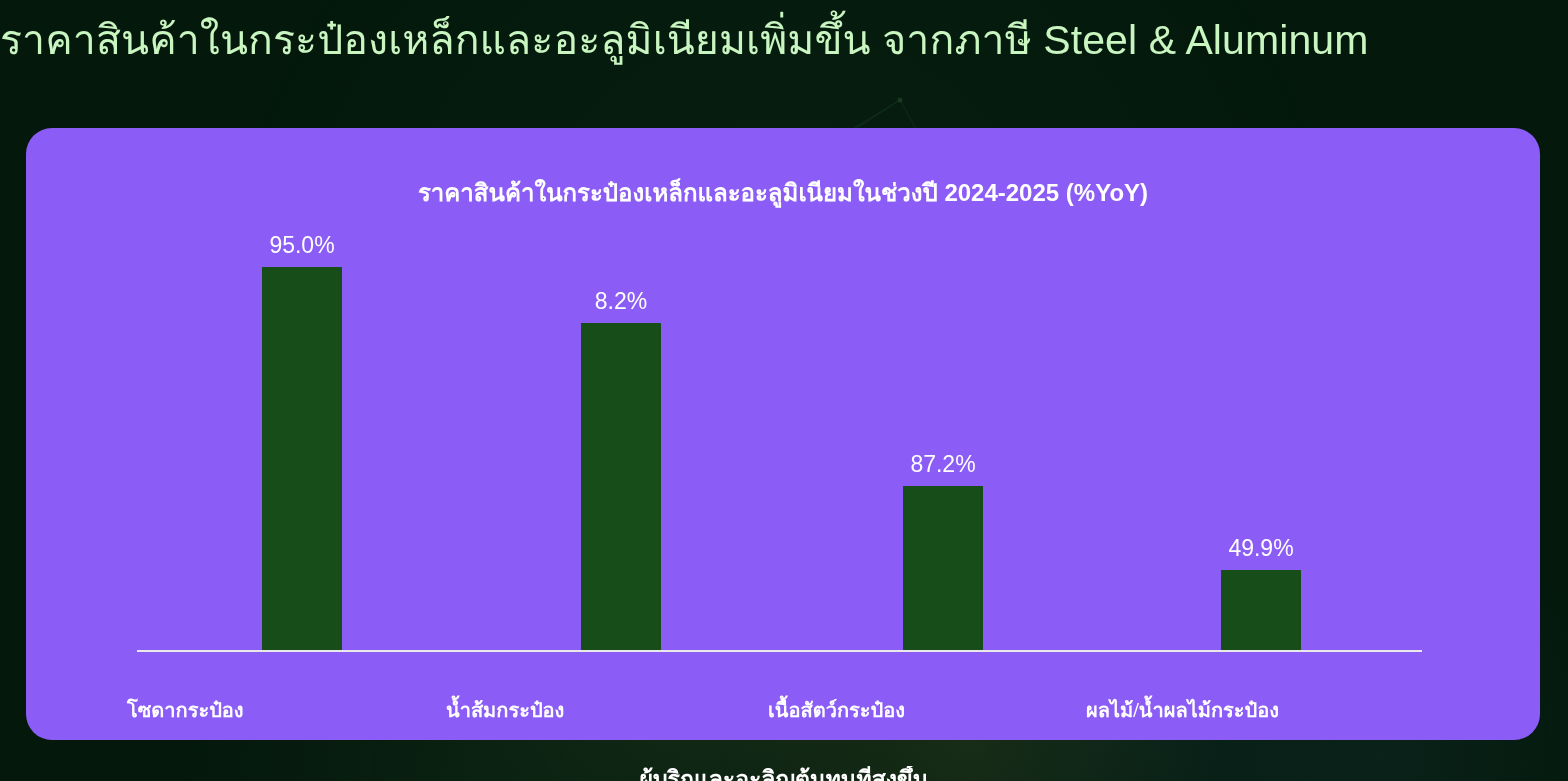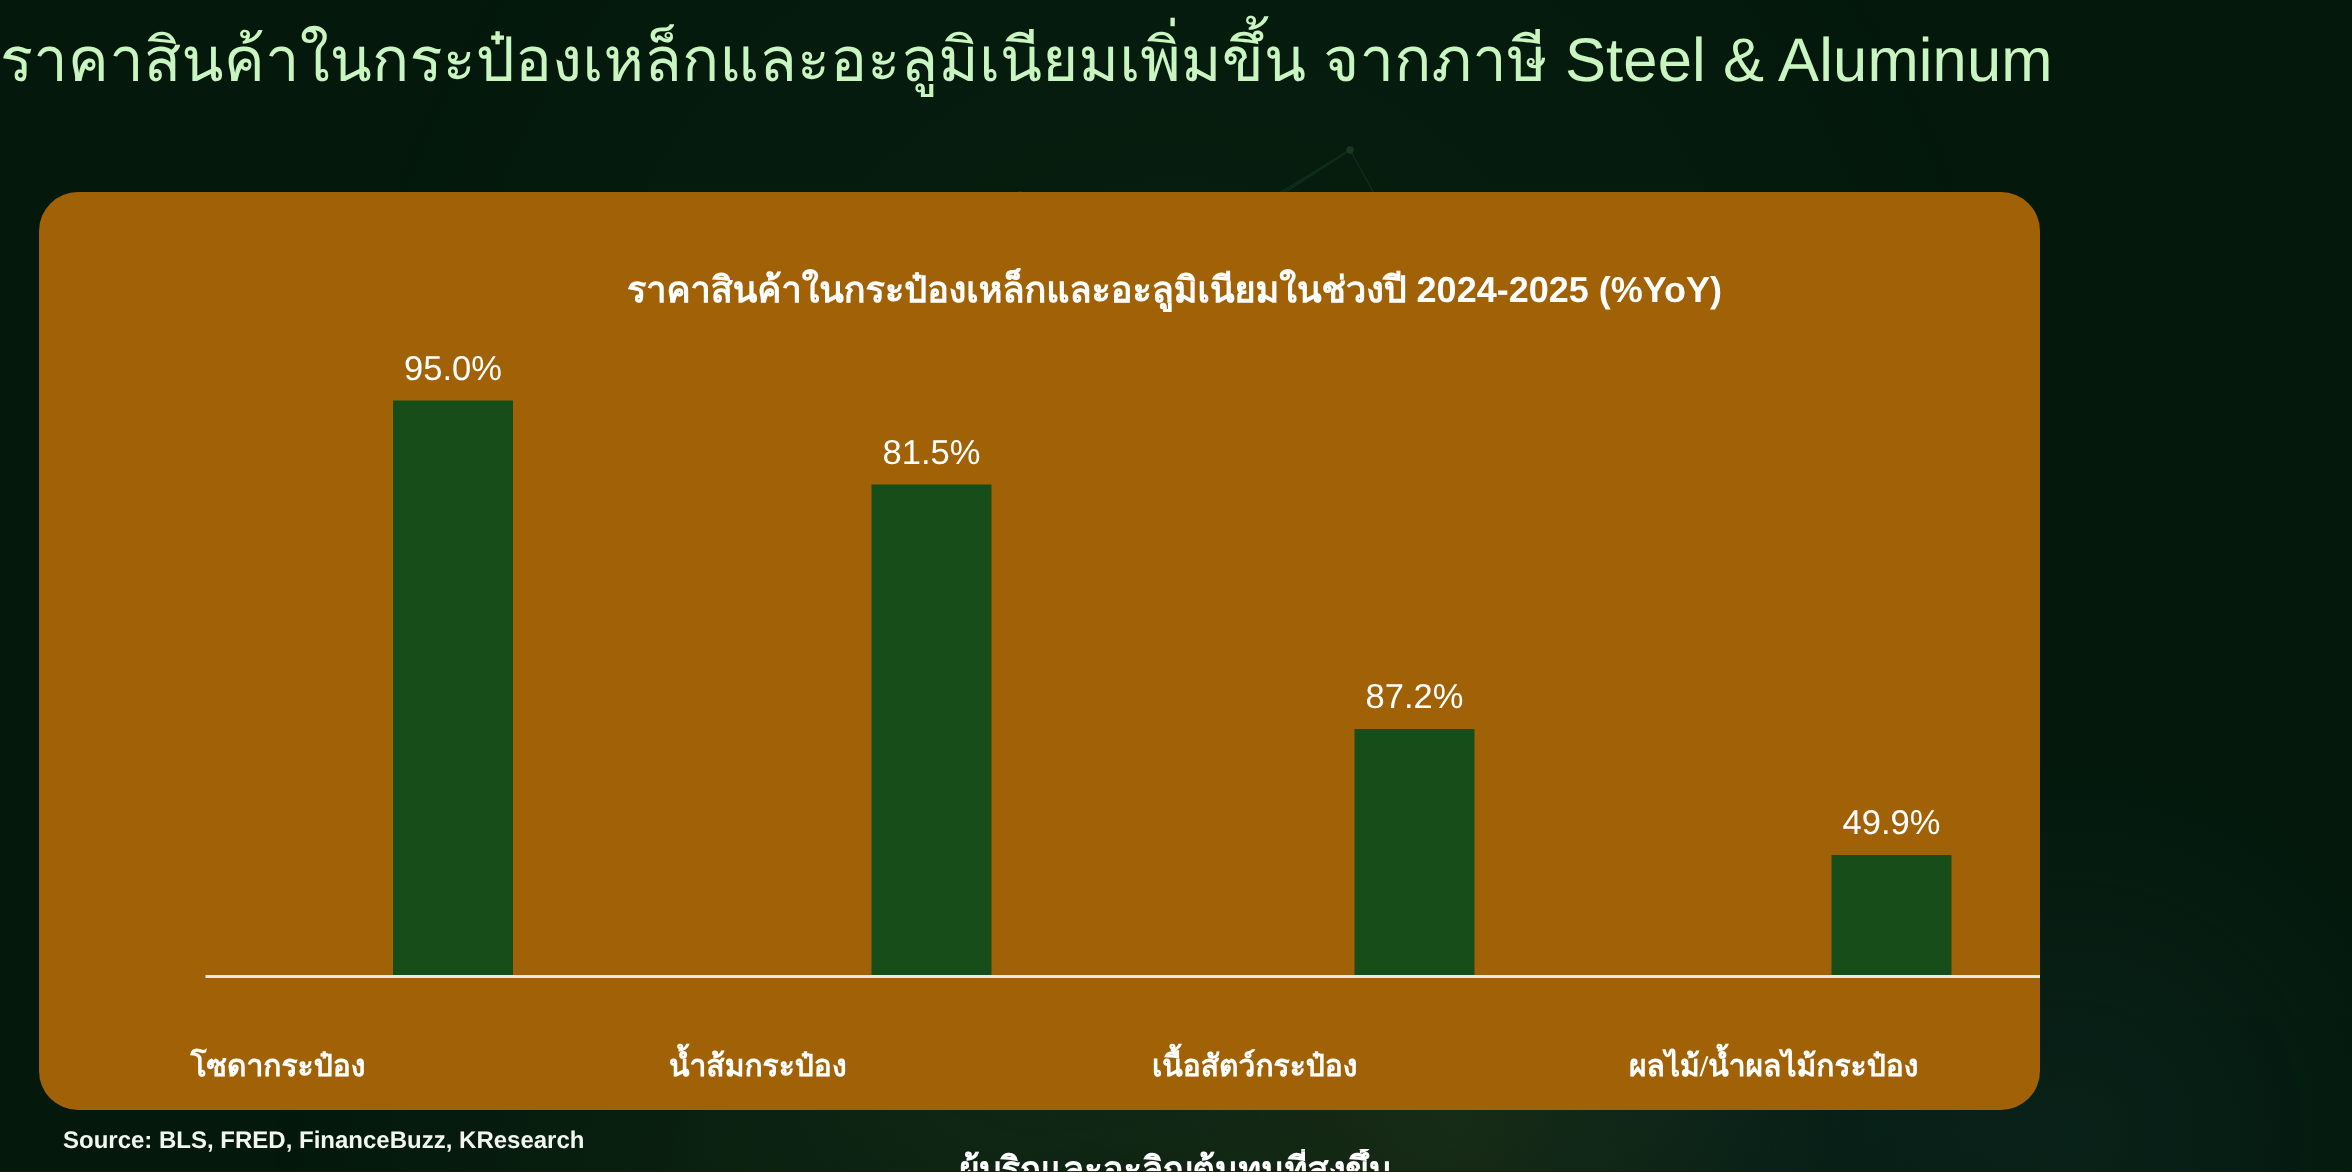--- a/index.html
+++ b/index.html
@@ -58,23 +58,23 @@
     letter-spacing: 0.1px;
     white-space: nowrap;
     line-height: 64px;
   }
 
   
   .panel {
     position: absolute;
     left: 26px;
     top: 128px;
-    width: 1334px;
+    width: 1514px;
     height: 612px;
-    background: #a16207;
+    background: #8b5cf6;
     border-radius: 26px;
     overflow: hidden;
   }
 
   .chart-title {
     position: absolute;
     left: 0;
     top: 45px;
     width: 1514px;
     text-align: center;
@@ -201,37 +201,36 @@
 
       <div class="axis-line"></div>
 
       <div class="bar-group" style="left:236px;">
         <div class="bar-value" style="bottom: 391px;">95.0%</div>
         <div class="bar" style="height: 383px; background: rgb(22, 77, 24);"></div>
         <div class="bar-label">โซดากระป๋อง</div>
       </div>
 
       <div class="bar-group" style="left:555px;">
-        <div class="bar-value" style="bottom: 335px;">81.5%</div>
+        <div class="bar-value" style="bottom: 335px;">8.2%</div>
         <div class="bar" style="height: 327px; background: rgb(22, 77, 24);"></div>
         <div class="bar-label">น้ำส้มกระป๋อง</div>
       </div>
 
       <div class="bar-group" style="left:877px;">
         <div class="bar-value" style="bottom: 172px;">87.2%</div>
         <div class="bar" style="height: 164px; background: rgb(22, 77, 24);"></div>
         <div class="bar-label">เนื้อสัตว์กระป๋อง</div>
       </div>
 
       <div class="bar-group" style="left:1195px;">
         <div class="bar-value" style="bottom: 88px;">49.9%</div>
         <div class="bar" style="height: 80px; background: rgb(22, 77, 24);"></div>
         <div class="bar-label">ผลไม้/น้ำผลไม้กระป๋อง</div>
       </div>
 
     </div>
   </div>
 
-  <div class="source-note">Source: BLS, FRED, FinanceBuzz, KResearch</div>
 
   <div class="bottom-caption">ผู้บริกและอะลิญต้นทุนที่สูงขึ้น</div>
 
 </div>
 
 </body></html>

